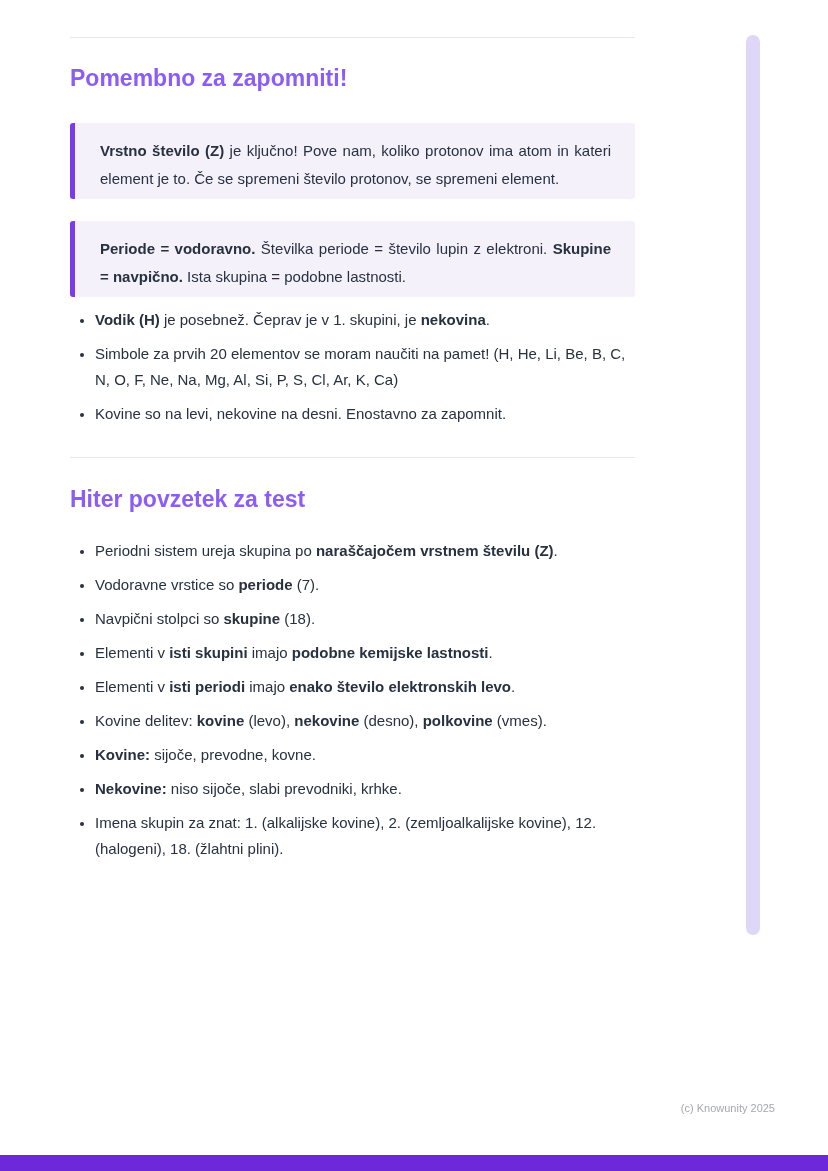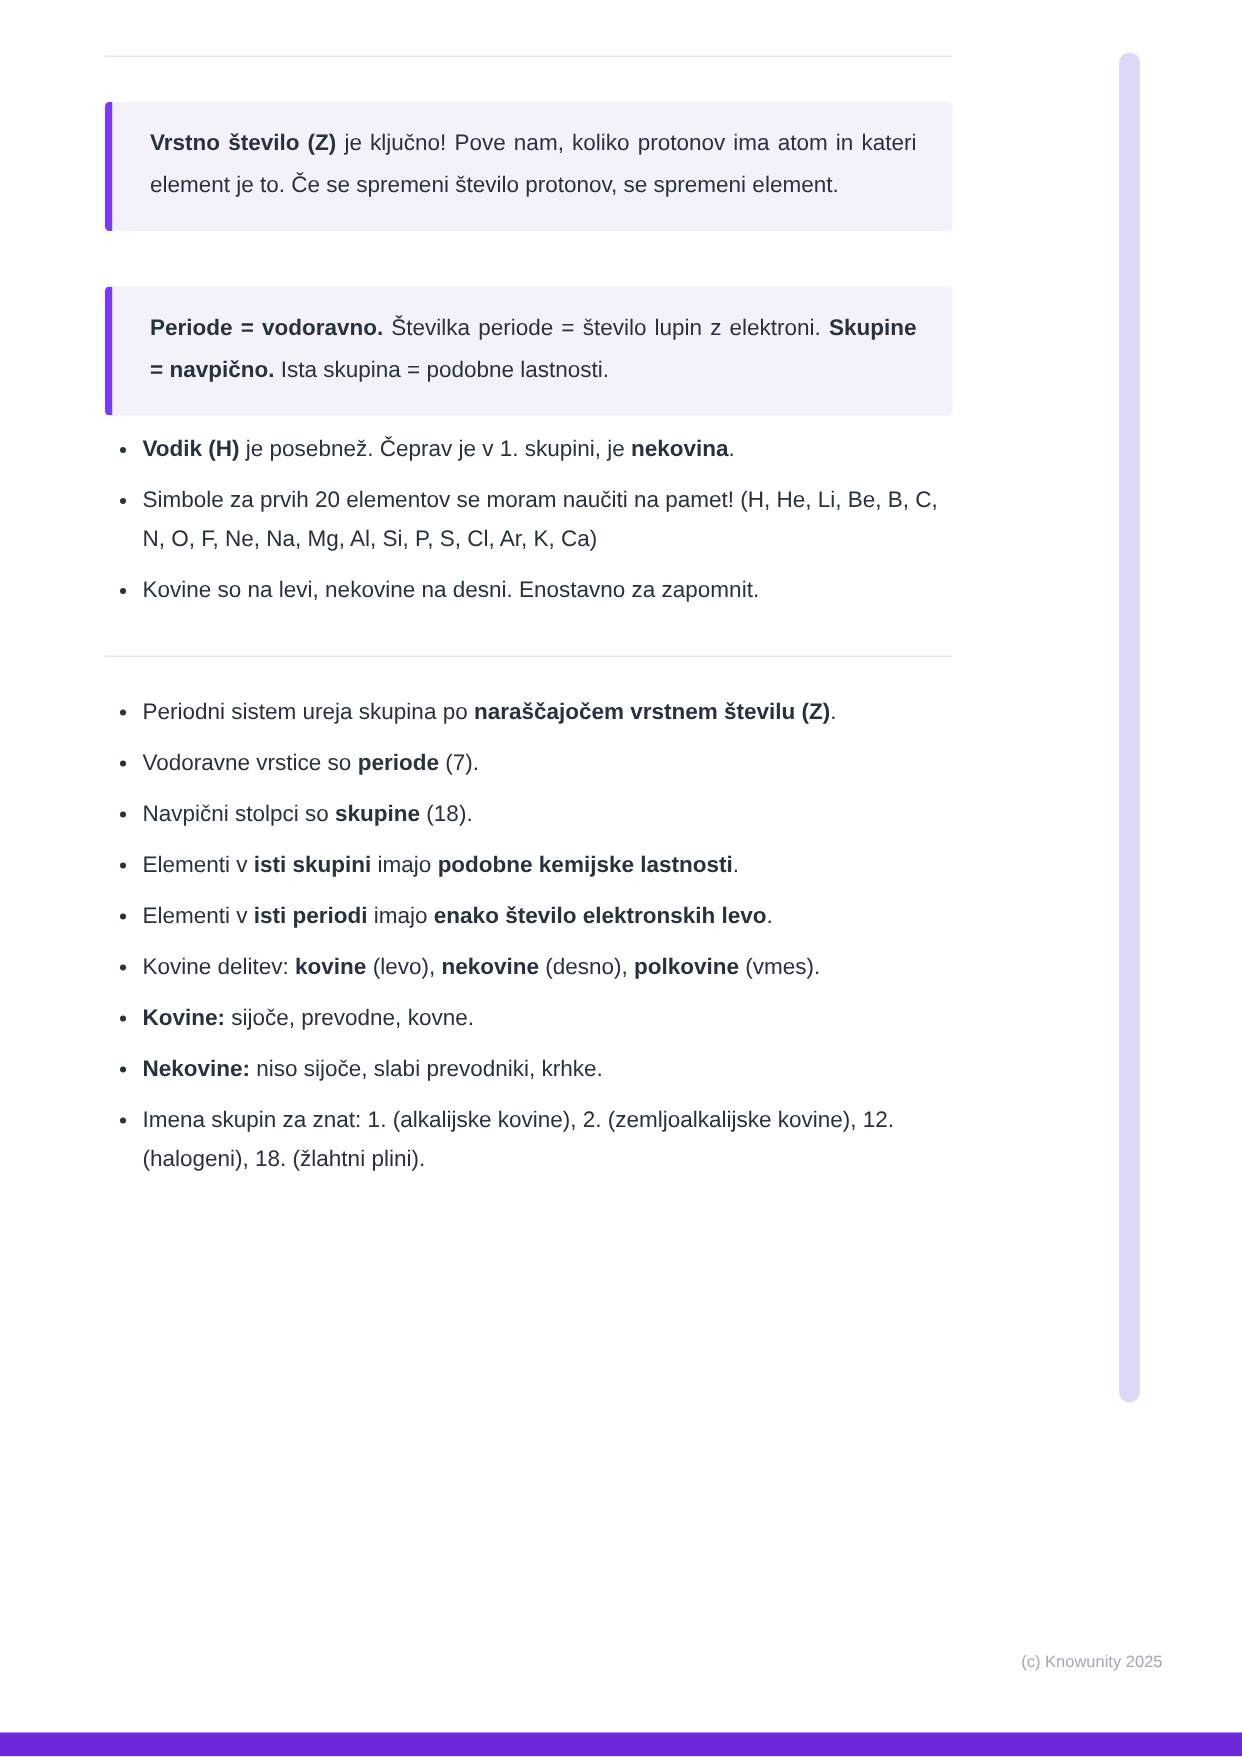--- a/index.html
+++ b/index.html
@@ -5,58 +5,60 @@
   html,body{margin:0;padding:0;background:#ffffff;}
   body{font-family:"Liberation Sans","DejaVu Sans",sans-serif;}
   .page{position:relative;width:828px;height:1171px;background:#fff;overflow:hidden;}
   .content{position:absolute;left:70px;top:0;width:565px;}
   .divider{border:none;border-top:1px solid var(--divider,#e8e6ef);margin:0;height:0;}
   .divider-top{margin-top:37px;}
   .divider-mid{margin-top:30px;}
   h2.section-title{color:var(--accent,#8b5cf6);font-size:23px;font-weight:700;margin:26px 0 0;line-height:1.25;}
   h2.section-title.second{margin-top:27px;}
   .callout{background:var(--callout_bg,#f4f1fb);border-left:5px solid var(--callout_border,#7c3aed);
-    border-radius:3px;padding:14px 24px 16px 25px;margin-top:30px;}
-  .callout + .callout{margin-top:37px;}
+    border-radius:3px;padding:14px 24px 6px 25px;margin-top:30px;}
+  .callout + .callout{margin-top:22px;}
   .callout p{margin:0;font-size:15px;line-height:28px;color:var(--text,#27313f);text-align:justify;}
   ul.bullets{margin:10px 0 0;padding:0 0 0 25px;list-style:disc;}
   ul.bullets.second{margin-top:24px;}
   ul.bullets li{font-size:15px;line-height:26px;color:var(--text,#27313f);margin-bottom:8px;}
   ul.bullets li::marker{color:var(--text,#27313f);font-size:13px;}
   .b{font-weight:700;}
   .footer{position:absolute;top:1102px;right:53px;font-size:11px;color:var(--footer_text,#a7a7b4);}
   .scrollbar{position:absolute;top:35px;right:68px;width:14px;height:900px;
     background:var(--scrollbar,#ded7f8);border-radius:7px;}
   .bottom-bar{position:absolute;left:0;bottom:0;width:100%;height:16px;background:var(--bottom_bar,#6d28d9);}
 </style>
 </head>
 <body>
 
 <div class="page">
   <div class="content">
 
     <hr class="divider divider-top">
 
+    <h2 class="section-title">Pomembno za zapomniti!</h2>
 
     <div class="callout">
       <p><span class="b">Vrstno število (Z)</span><span> je ključno! Pove nam, koliko protonov ima atom in kateri element je to. Če se spremeni število protonov, se spremeni element.</span></p>
     </div>
 
     <div class="callout">
       <p><span class="b">Periode = vodoravno.</span><span> Številka periode = število lupin z elektroni. </span><span class="b">Skupine = navpično.</span><span> Ista skupina = podobne lastnosti.</span></p>
     </div>
 
     <ul class="bullets">
         <li><span class="b">Vodik (H)</span><span> je posebnež. Čeprav je v 1. skupini, je </span><span class="b">nekovina</span><span>.</span></li>
         <li><span>Simbole za prvih 20 elementov se moram naučiti na pamet! (H, He, Li, Be, B, C, N, O, F, Ne, Na, Mg, Al, Si, P, S, Cl, Ar, K, Ca)</span></li>
         <li><span>Kovine so na levi, nekovine na desni. Enostavno za zapomnit.</span></li>
       </ul>
 
     <hr class="divider divider-mid">
 
+    <h2 class="section-title second">Hiter povzetek za test</h2>
 
     <ul class="bullets second">
         <li><span>Periodni sistem ureja skupina po </span><span class="b">naraščajočem vrstnem številu (Z)</span><span>.</span></li>
         <li><span>Vodoravne vrstice so </span><span class="b">periode</span><span> (7).</span></li>
         <li><span>Navpični stolpci so </span><span class="b">skupine</span><span> (18).</span></li>
         <li><span>Elementi v </span><span class="b">isti skupini</span><span> imajo </span><span class="b">podobne kemijske lastnosti</span><span>.</span></li>
         <li><span>Elementi v </span><span class="b">isti periodi</span><span> imajo </span><span class="b">enako število elektronskih levo</span><span>.</span></li>
         <li><span>Kovine delitev: </span><span class="b">kovine</span><span> (levo), </span><span class="b">nekovine</span><span> (desno), </span><span class="b">polkovine</span><span> (vmes).</span></li>
         <li><span class="b">Kovine:</span><span> sijoče, prevodne, kovne.</span></li>
         <li><span class="b">Nekovine:</span><span> niso sijoče, slabi prevodniki, krhke.</span></li>

